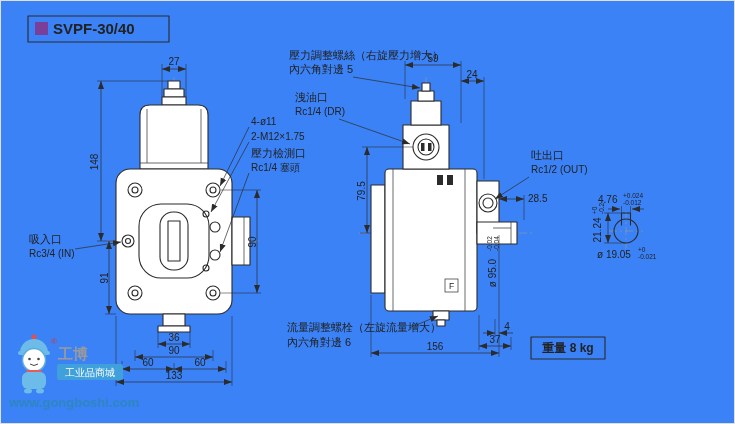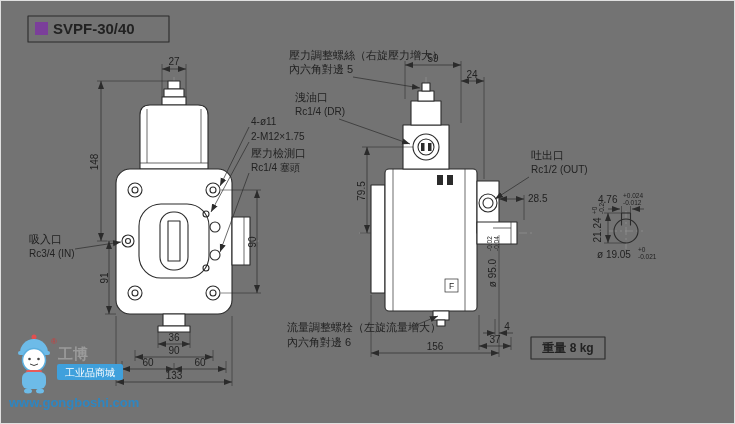--- a/index.html
+++ b/index.html
@@ -1,16 +1,16 @@
 <!DOCTYPE html>
 <html><head>
 <meta charset="utf-8">
 <style>
   html,body{margin:0;padding:0;background:#fff;}
-  .stage{position:relative;width:735px;height:424px;background:#737373;border:1px solid #e0e0e0;box-sizing:border-box;overflow:hidden;}
+  .stage{position:relative;width:735px;height:424px;background:#3b82f6;border:1px solid #e0e0e0;box-sizing:border-box;overflow:hidden;}
   svg{display:block;}
   svg text{font-family:"Liberation Sans","DejaVu Sans",sans-serif;fill:#222;}
   .o{fill:#fff;stroke:#2b2b2b;stroke-width:1.1;stroke-linejoin:round;}
   .on{fill:none;stroke:#2b2b2b;stroke-width:1.1;stroke-linejoin:round;}
   .o2{fill:none;stroke:#2b2b2b;stroke-width:0.7;}
   .dk{fill:#2b2b2b;stroke:none;}
   .dim{stroke:#2b2b2b;stroke-width:0.7;fill:none;}
   .ext{stroke:#2b2b2b;stroke-width:0.55;}
   .cl{stroke:#9a9a9a;stroke-width:0.6;stroke-dasharray:8 3 2 3;}
   .t{font-size:10px;}

